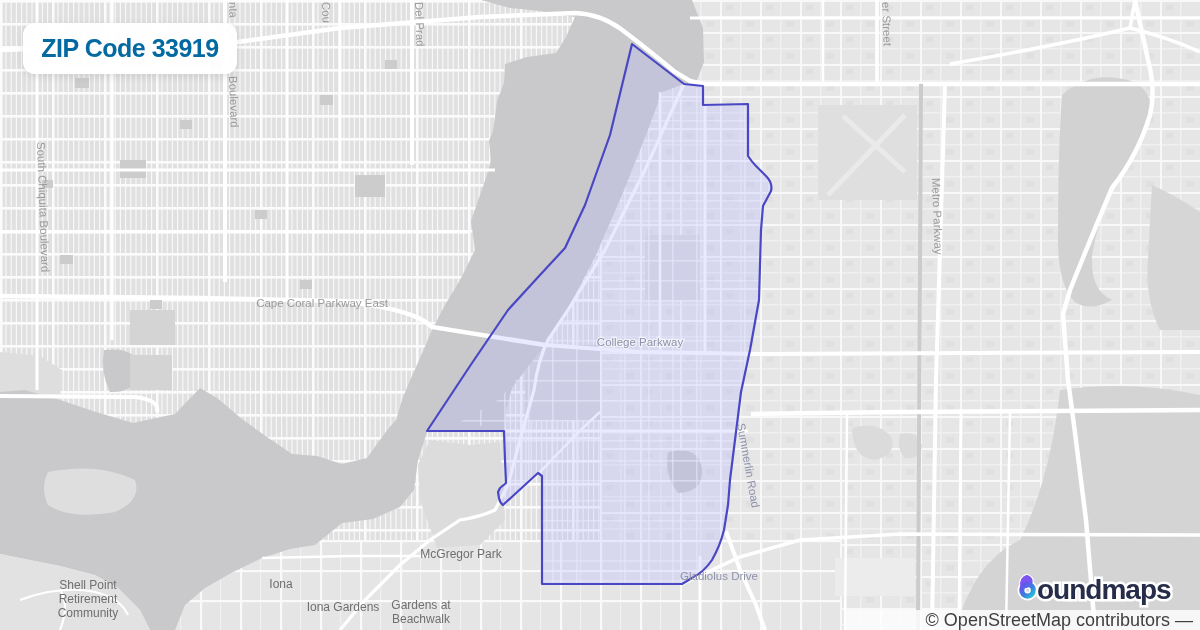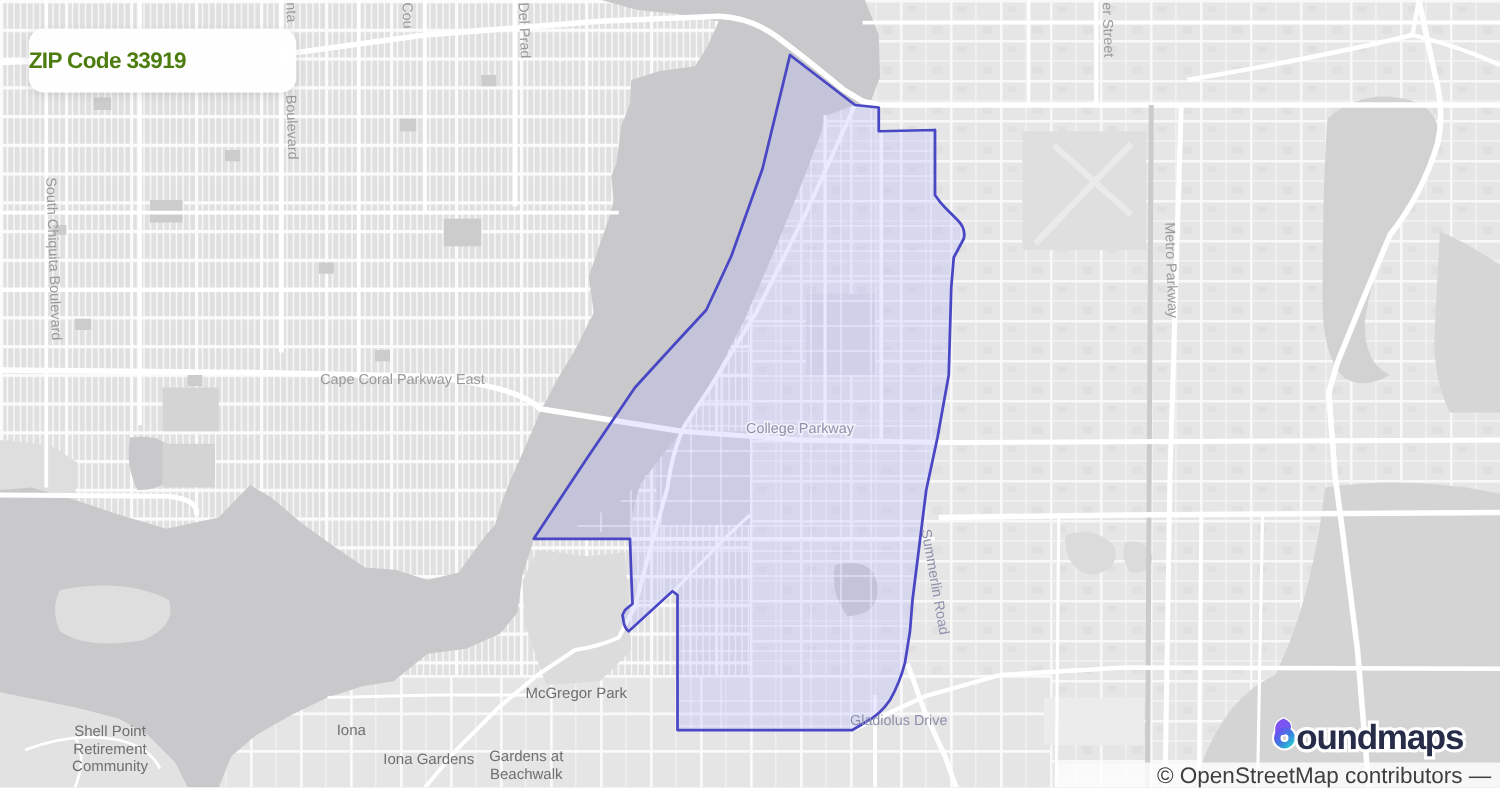--- a/index.html
+++ b/index.html
@@ -226,21 +226,21 @@
 <text x="0" y="0" font-size="11.5" fill="#9a9a9a" transform="translate(229,2) rotate(88)">nta</text>
 <text x="0" y="0" font-size="11.5" fill="#9a9a9a" transform="translate(229,76) rotate(88)">Boulevard</text>
 
 <text x="0" y="0" font-size="11.5" fill="#9a9a9a" transform="translate(415,2) rotate(88)">Del Prad</text>
 
 <text x="0" y="0" font-size="11.5" fill="#9a9a9a" transform="translate(322,2) rotate(88)">Cou</text>
 </svg>
 
 <div style="position:absolute;left:23px;top:23px;width:214px;height:51px;background:rgba(255,255,255,0.95);border-radius:12px;box-shadow:0 2px 8px rgba(0,0,0,0.10);"></div>
 
-<div style="position:absolute;left:23px;top:23px;width:214px;height:51px;line-height:51px;font-size:18px;font-weight:bold;color:#4d7c0f;letter-spacing:-0.5px;">ZIP Code 33919</div>
+<div style="position:absolute;left:23px;top:23px;width:214px;height:51px;line-height:51px;text-align:center;font-size:25px;font-weight:bold;color:#0369a1;letter-spacing:-0.5px;">ZIP Code 33919</div>
 
 <div style="position:absolute;left:846px;top:610px;width:354px;height:20px;background:rgba(255,255,255,0.8);"></div>
 
 <div style="position:absolute;left:846px;top:610px;width:347px;height:20px;line-height:20px;text-align:right;font-size:18px;color:#3f3f3f;">© OpenStreetMap contributors — openstreetmap.org/copyright</div>
 
 <svg width="190" height="48" style="position:absolute;left:1008px;top:566px;" viewBox="0 0 190 48">
   <defs>
     <linearGradient id="lgRing" x1="0" y1="0" x2="1" y2="1">
       <stop offset="0" stop-color="#6d4df0"></stop>
       <stop offset="0.55" stop-color="#3b7ee0"></stop>

